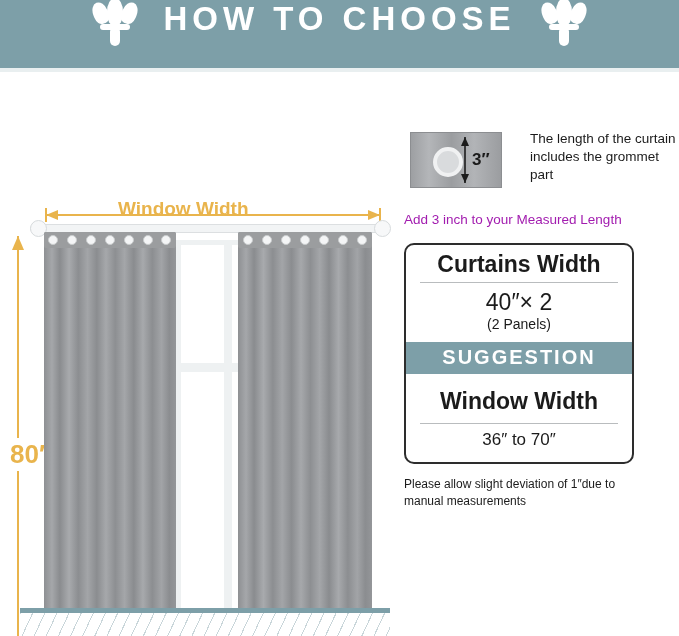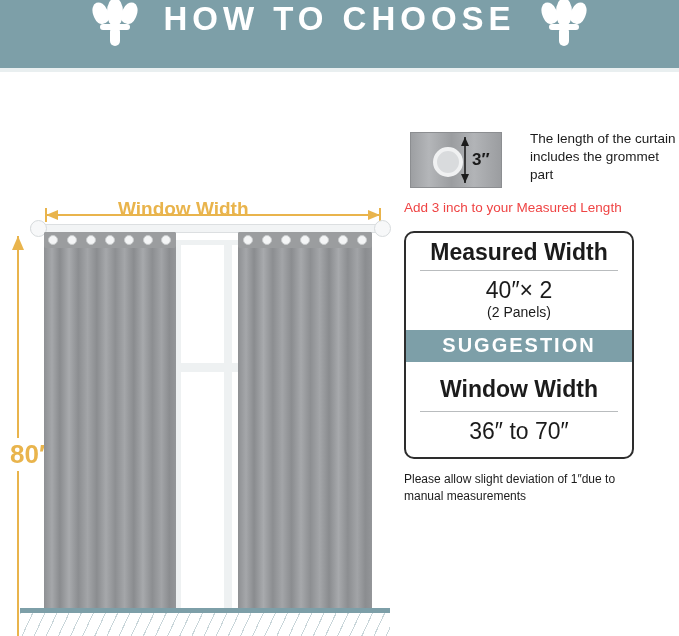--- a/index.html
+++ b/index.html
@@ -255,23 +255,23 @@
   }
   #grommet-note {
     position: absolute;
     left: 126px; top: 0px;
     width: 152px;
     font-size: 13.5px;
     color: #1b1b1b;
     line-height: 1.34;
   }
   #add-inch-note {
-    margin-top: 8px;
+    margin-top: 20px;
     font-size: 13.5px;
-    color: #ef4444;
+    color: #a21caf;
   }
 
   
   #suggestion-card {
     margin-top: 16px;
     width: 226px;
     border: 2px solid #2d2d2d;
     border-radius: 10px;
     background: #ffffff;
     overflow: hidden;
@@ -309,21 +309,21 @@
     letter-spacing: 2px;
     padding: 4px 0 5px;
   }
   #suggestion-label {
     font-size: 23px;
     font-weight: bold;
     color: #1b1b1b;
     padding: 8px 0 4px;
   }
   #suggestion-range {
-    font-size: 23px;
+    font-size: 17px;
     color: #1b1b1b;
     padding: 6px 0 10px;
   }
 
   #deviation-note {
     margin-top: 12px;
     width: 246px;
     font-size: 12px;
     color: #1b1b1b;
     line-height: 1.42;
@@ -425,21 +425,21 @@
         <polygon points="7,49 3,40 11,40" fill="#1b1b1b"></polygon>
       </svg>
       <div id="grommet-measure-label">3″</div>
       <div id="grommet-note">The length of the curtain includes the grommet part</div>
     </div>
 
     <div id="add-inch-note">Add 3 inch to your Measured Length</div>
 
     <div id="suggestion-card">
       <div class="card-row">
-        <div id="curtains-width-title">Measured Width</div>
+        <div id="curtains-width-title">Curtains Width</div>
         <div class="card-divider"></div>
         <div id="curtains-width-value">40″× 2</div>
         <div id="panels-note">(2 Panels)</div>
       </div>
       <div id="suggestion-bar">SUGGESTION</div>
       <div class="card-row">
         <div id="suggestion-label">Window Width</div>
         <div class="card-divider"></div>
         <div id="suggestion-range">36″ to 70″</div>
       </div>

